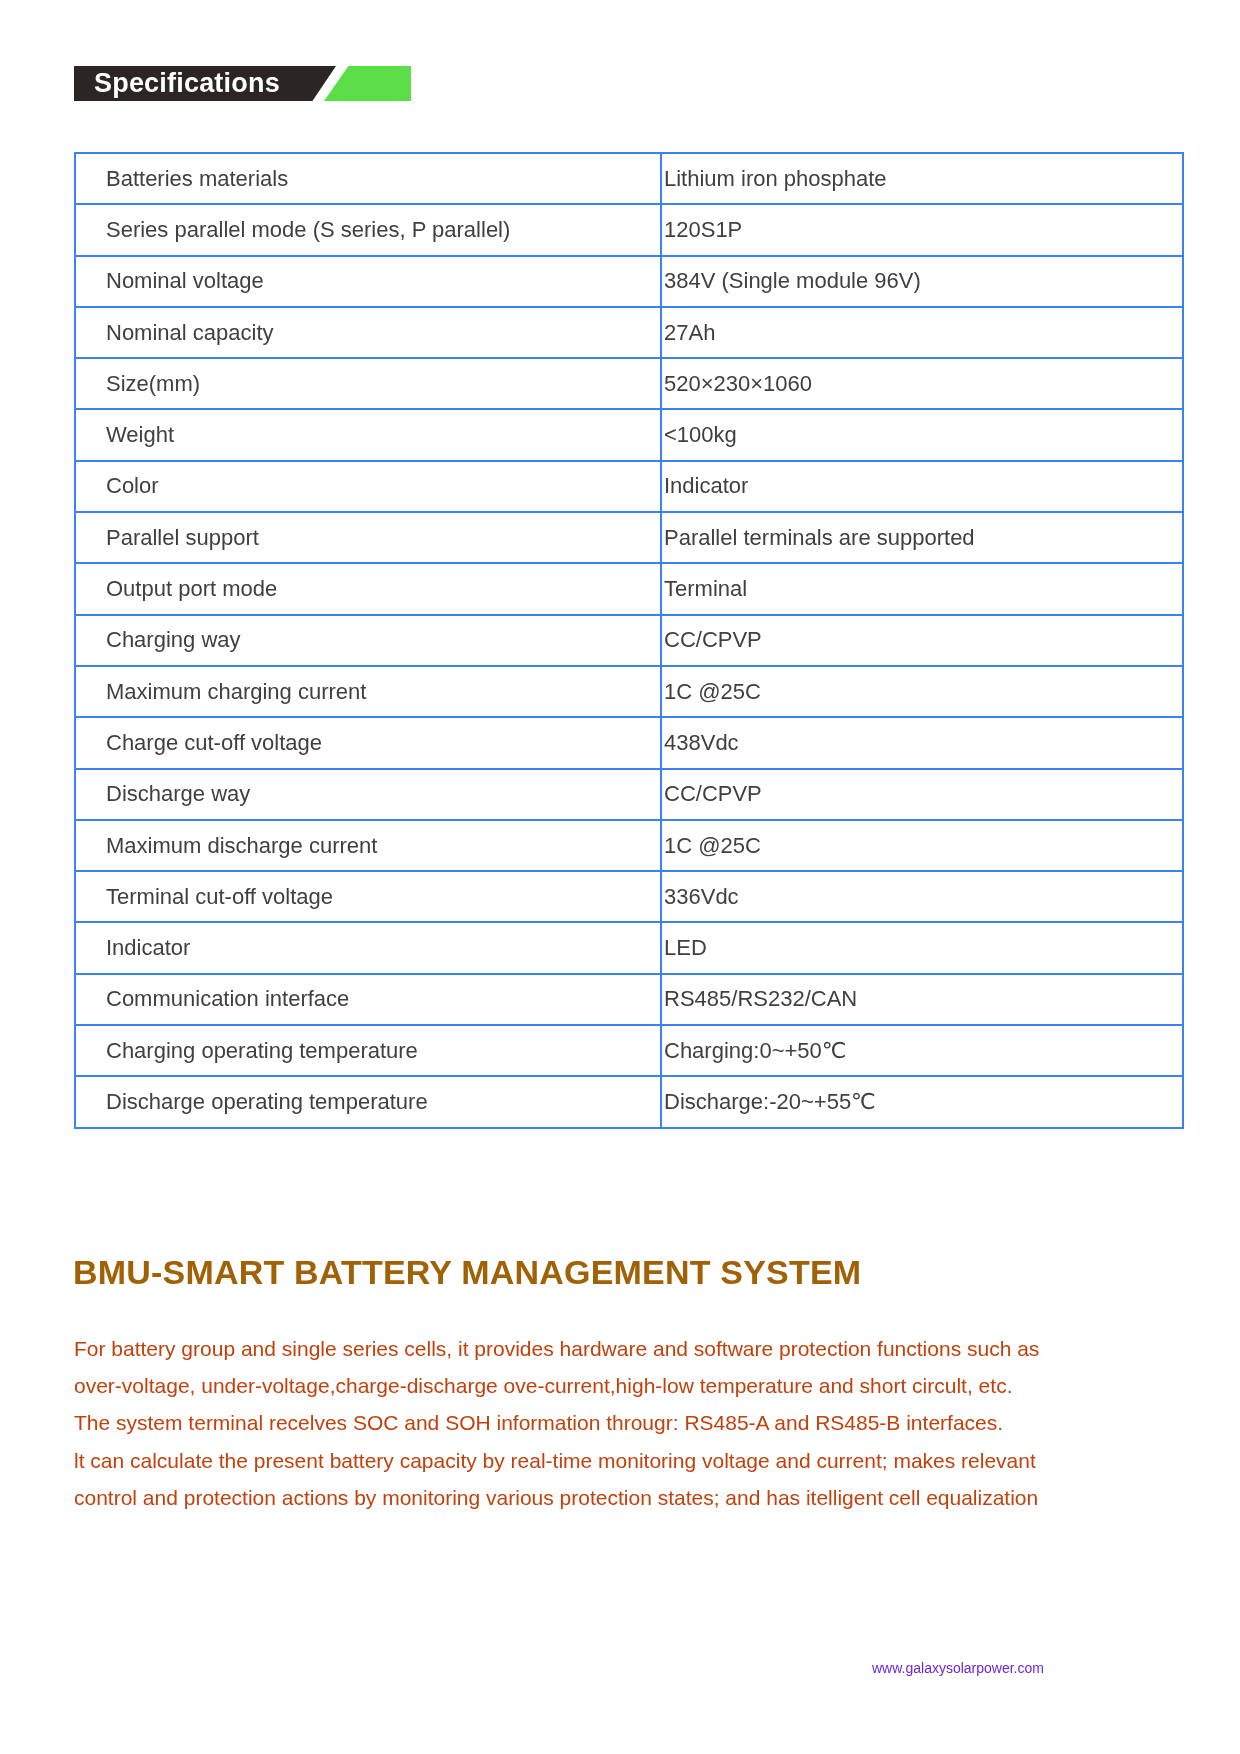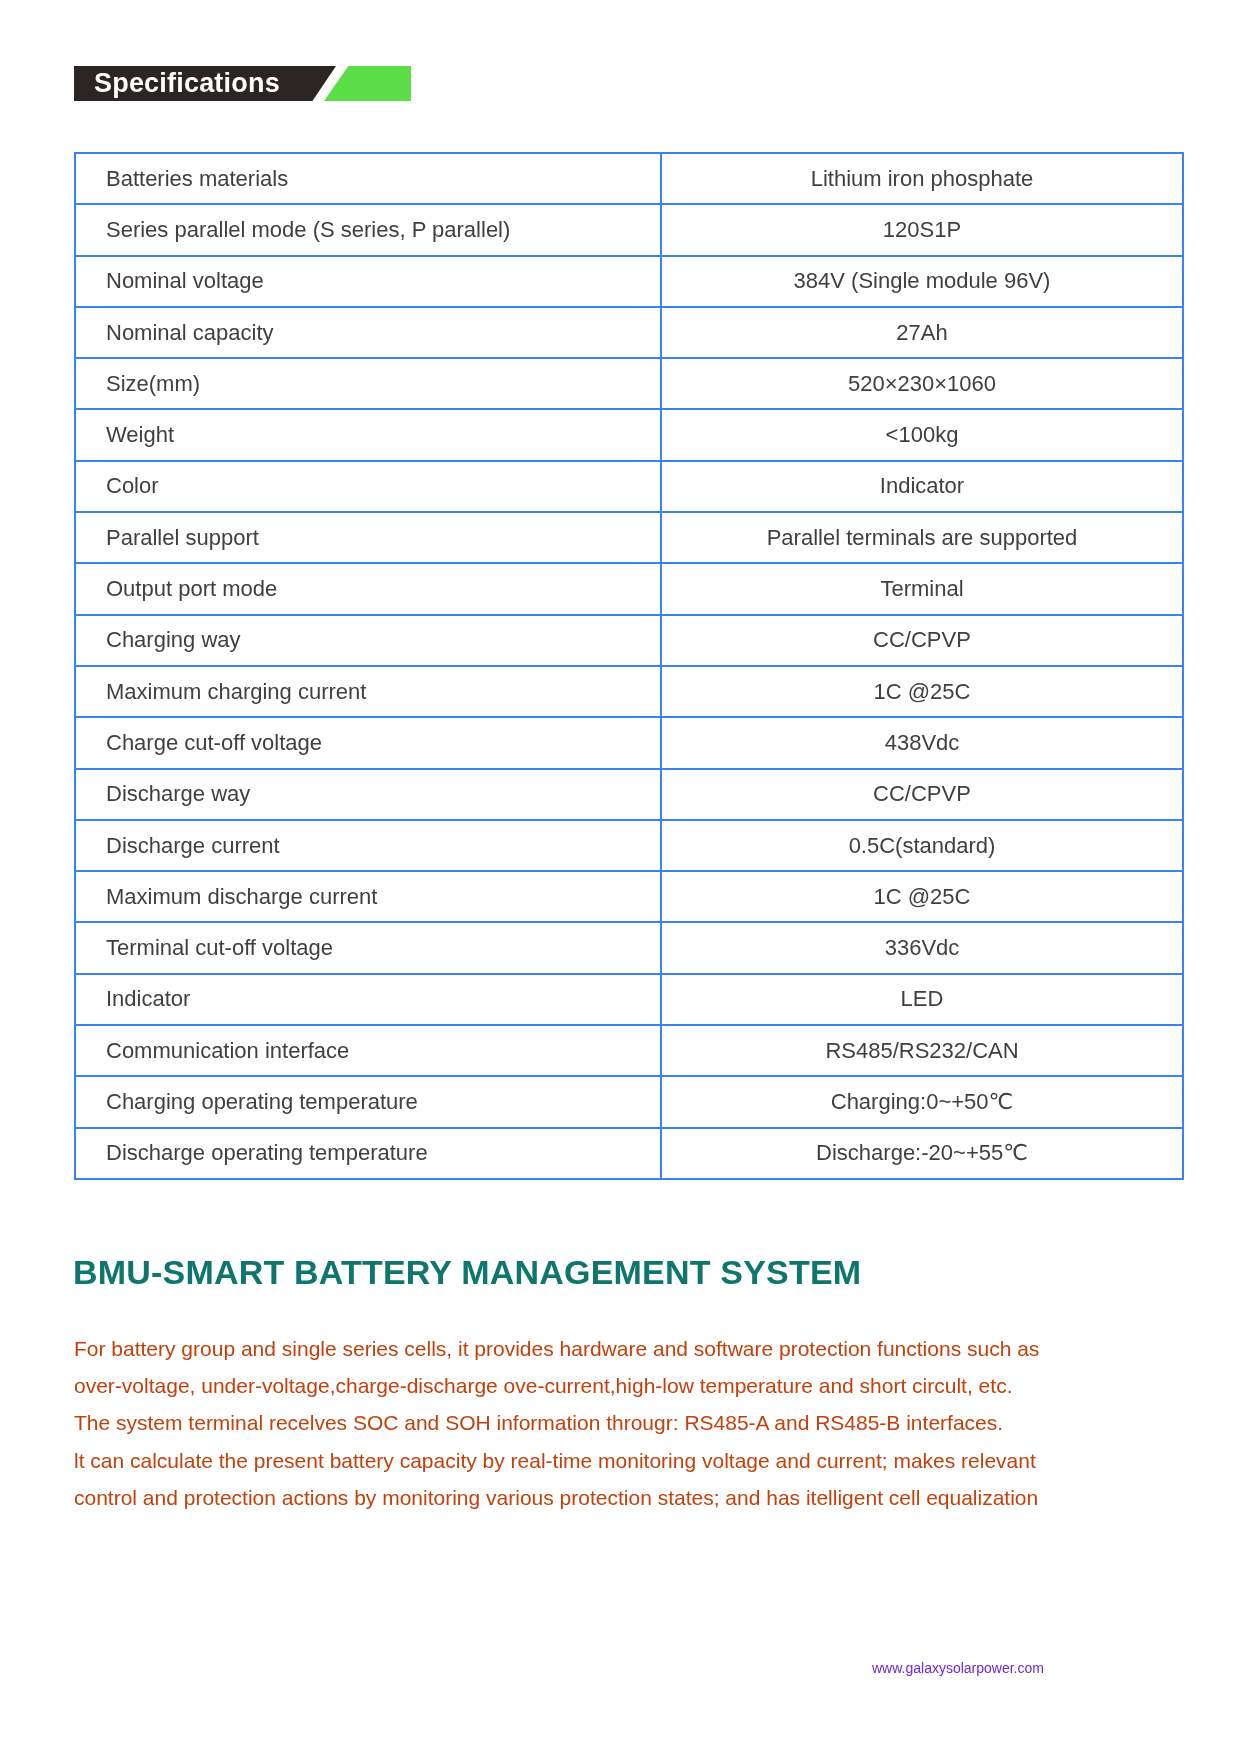--- a/index.html
+++ b/index.html
@@ -26,24 +26,24 @@
     }
     .spec-table {
       position: absolute; left: 74px; top: 152px; width: 1110px;
       border-collapse: collapse; table-layout: fixed;
     }
     .spec-table td {
       border: 2px solid #3b82f6; height: 45.3px; padding: 2px;
       font-size: 22px; color: #404040;
     }
     .spec-table td.param { width: 552px; padding-left: 30px; text-align: left; }
-    .spec-table td.val { text-align: center; }
+    .spec-table td.val { text-align: left; }
     .section-heading {
       position: absolute; left: 73px; top: 1253px;
-      font-size: 34px; font-weight: bold; color: #0f766e; letter-spacing: 0.2px;
+      font-size: 34px; font-weight: bold; color: #a16207; letter-spacing: 0.2px;
     }
     .desc {
       position: absolute; left: 74px; top: 1330px; width: 1120px;
       font-size: 21px; line-height: 37.2px; color: #c2410c;
     }
     .desc p { margin: 0; }
     .footer-url {
       position: absolute; left: 872px; top: 1660px;
       font-size: 14px; color: #6d28d9;
     }
@@ -105,24 +105,20 @@
       </tr>
       <tr>
         <td class="param">Charge cut-off voltage</td>
         <td class="val">438Vdc</td>
       </tr>
       <tr>
         <td class="param">Discharge way</td>
         <td class="val">CC/CPVP</td>
       </tr>
       <tr>
-        <td class="param">Discharge current</td>
-        <td class="val">0.5C(standard)</td>
-      </tr>
-      <tr>
         <td class="param">Maximum discharge current</td>
         <td class="val">1C @25C</td>
       </tr>
       <tr>
         <td class="param">Terminal cut-off voltage</td>
         <td class="val">336Vdc</td>
       </tr>
       <tr>
         <td class="param">Indicator</td>
         <td class="val">LED</td>

